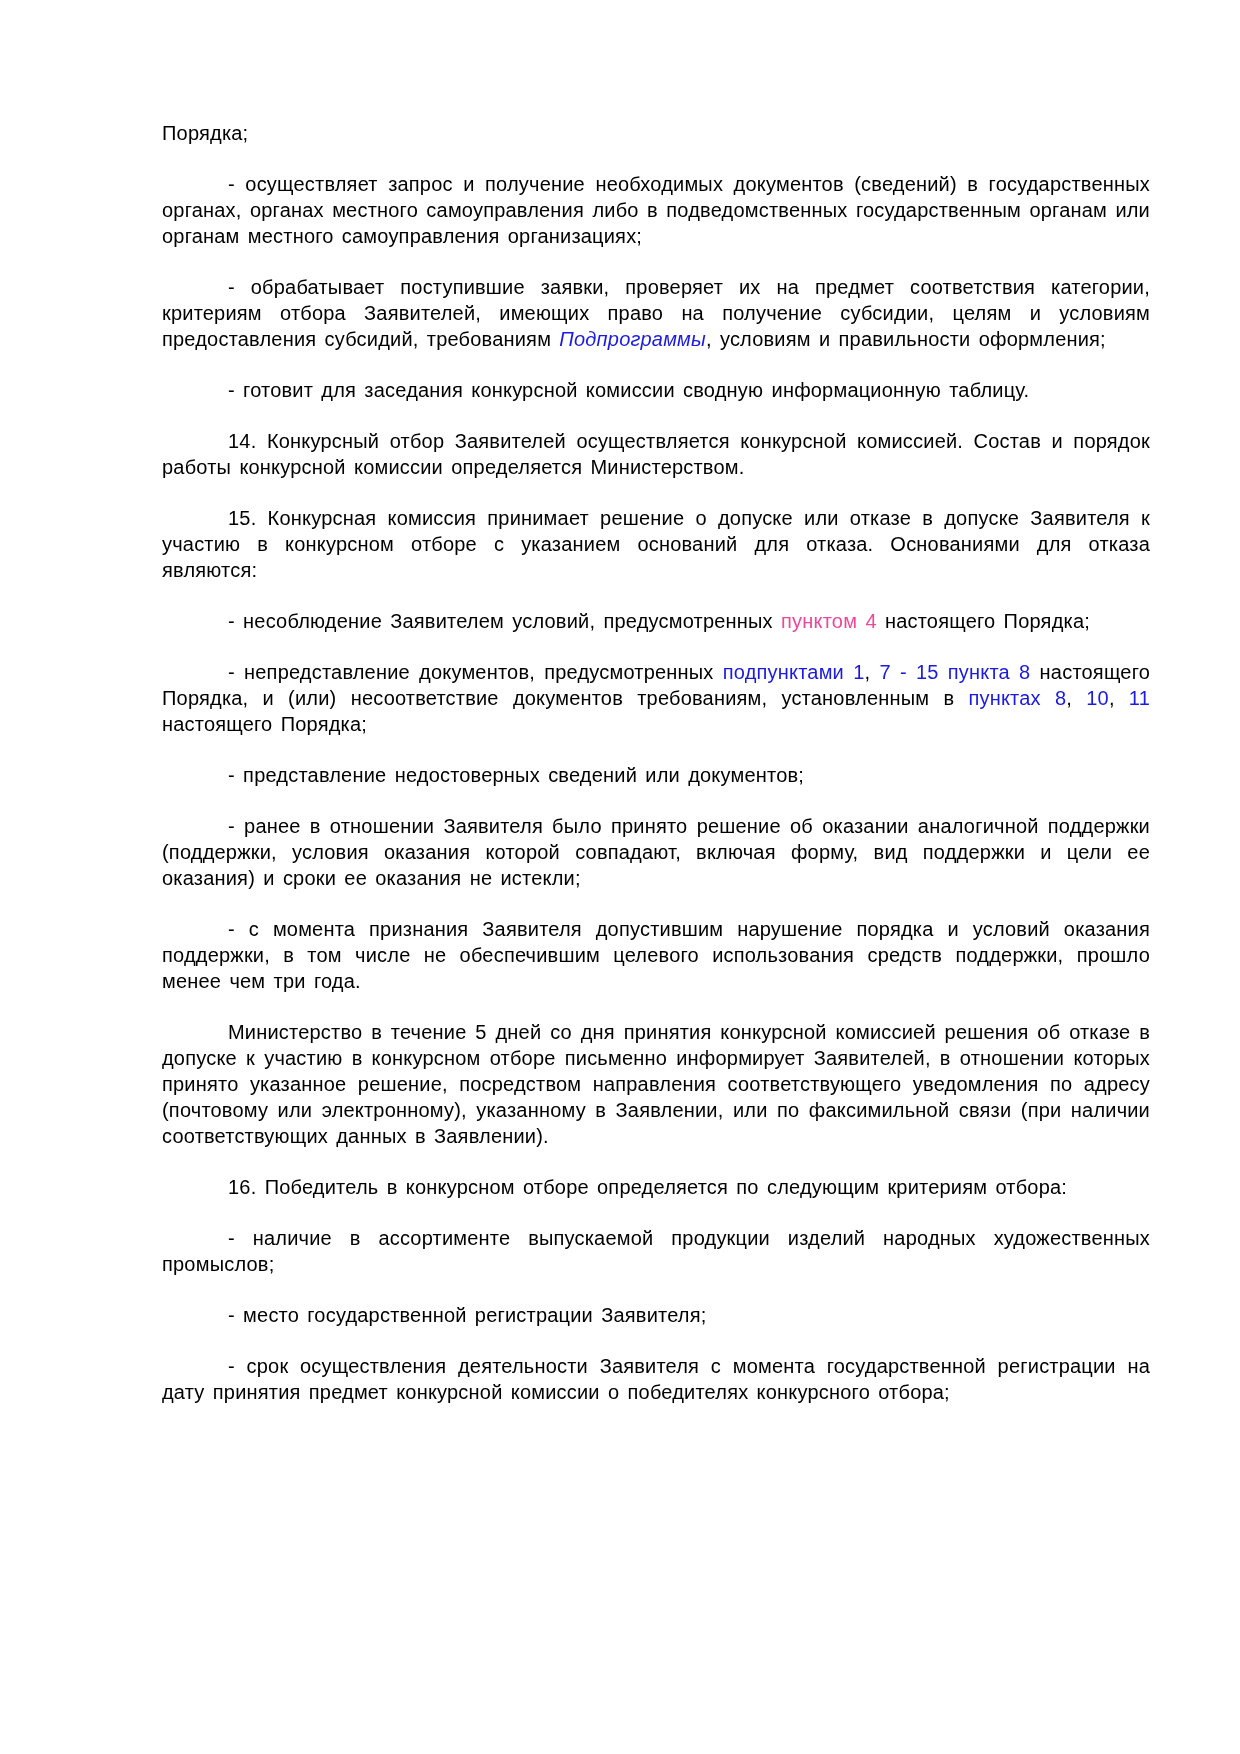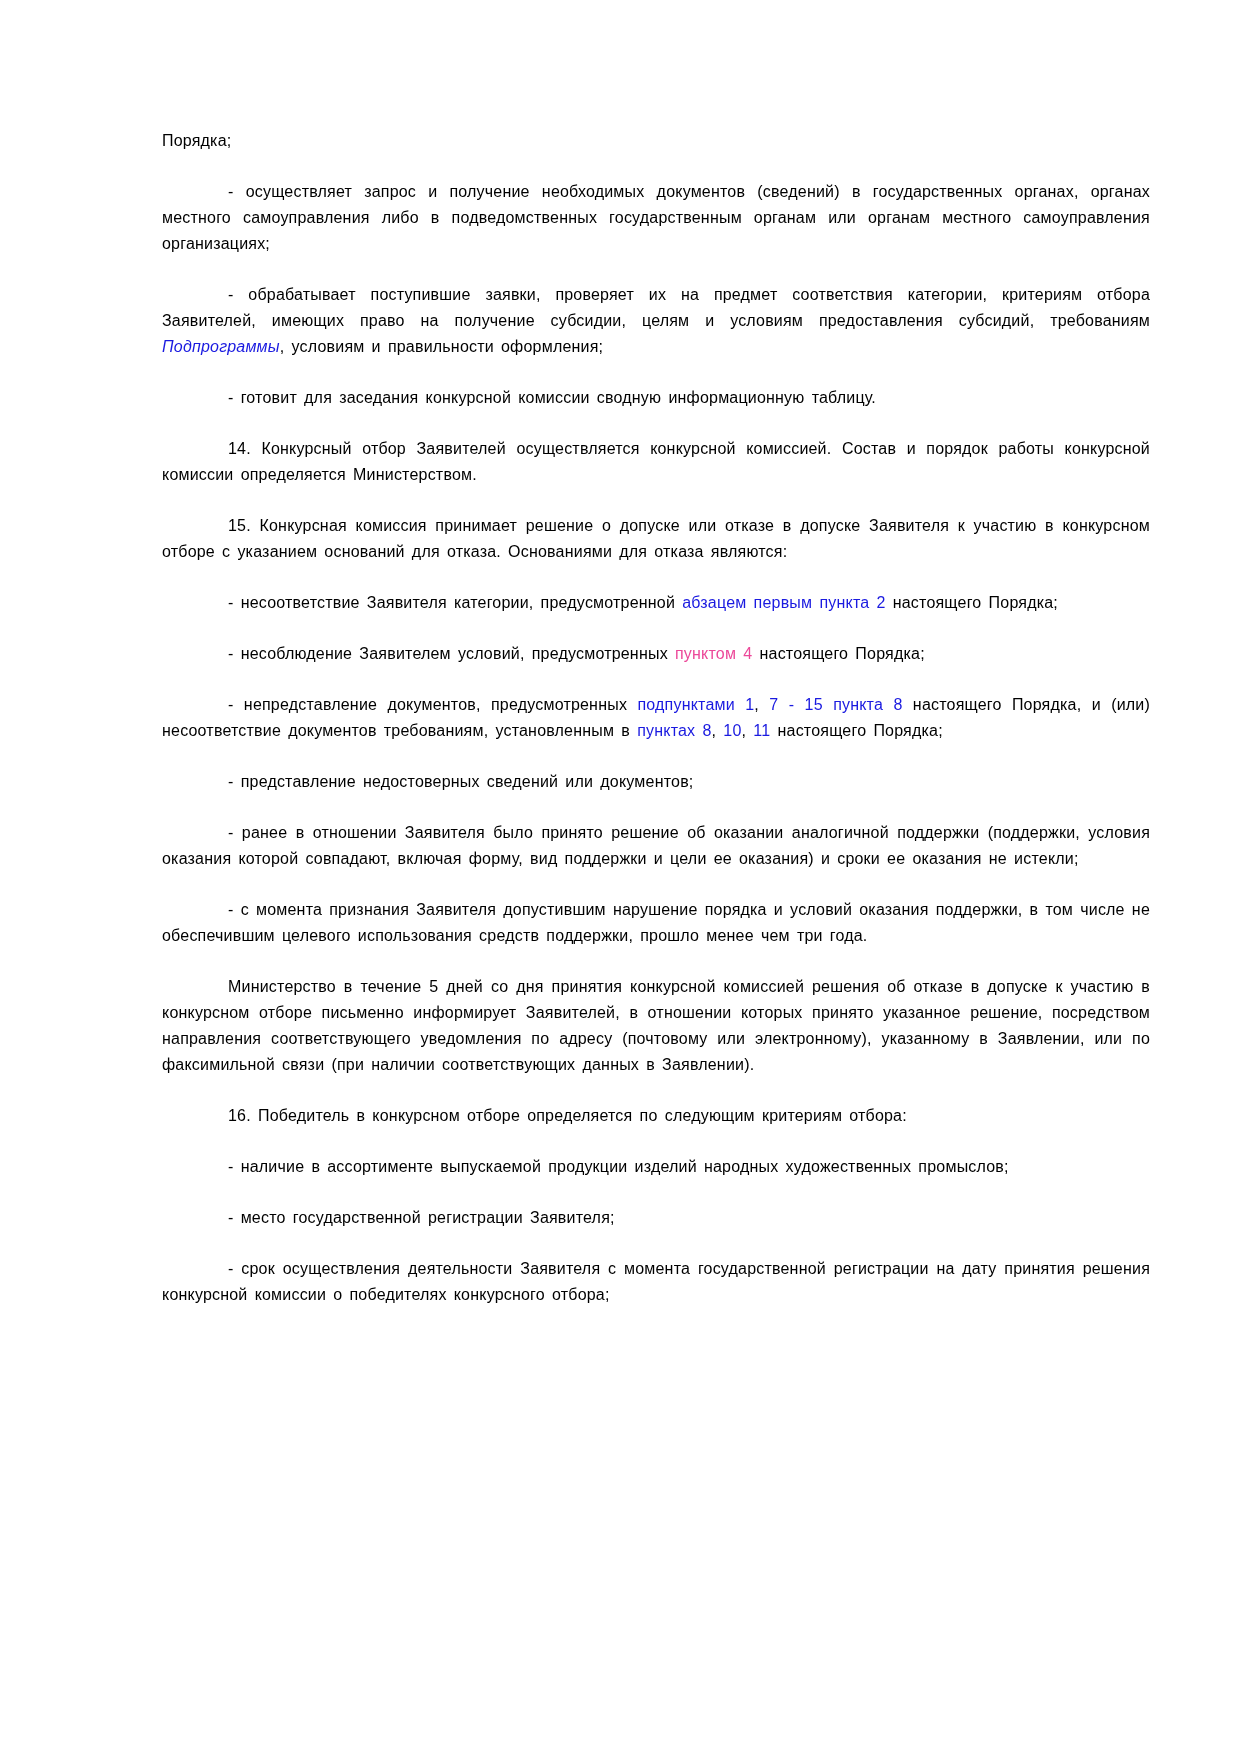--- a/index.html
+++ b/index.html
@@ -10,23 +10,23 @@
     width: 1240px;
     height: 1754px;
     background: #ffffff;
     position: relative;
     font-family: "Liberation Sans", "DejaVu Sans", sans-serif;
     overflow: hidden;
   }
   .doc-body {
     position: absolute;
     left: 162px;
-    top: 128px;
+    top: 120px;
     width: 988px;
-    font-size: 16px;
+    font-size: 20px;
     line-height: 26px;
     color: #000000;
     text-align: justify;
     letter-spacing: 0.2px;
     word-spacing: 2.5px;
   }
   .doc-body p {
     margin: 25px 0 0 0;
     text-indent: 66px;
   }
@@ -46,25 +46,24 @@
 <body>
 
 <main>
   <div class="doc-body" id="doc-body" style="color: rgb(0, 0, 0);">
       <p class="continuation"><span>Порядка;</span></p>
       <p><span>- осуществляет запрос и получение необходимых документов (сведений) в государственных органах, органах местного самоуправления либо в подведомственных государственным органам или органам местного самоуправления организациях;</span></p>
       <p><span>- обрабатывает поступившие заявки, проверяет их на предмет соответствия категории, критериям отбора Заявителей, имеющих право на получение субсидии, целям и условиям предоставления субсидий, требованиям </span><a class="doc-link" style="color: rgb(26, 26, 224); font-style: italic;">Подпрограммы</a><span>, условиям и правильности оформления;</span></p>
       <p><span>- готовит для заседания конкурсной комиссии сводную информационную таблицу.</span></p>
       <p><span>14. Конкурсный отбор Заявителей осуществляется конкурсной комиссией. Состав и порядок работы конкурсной комиссии определяется Министерством.</span></p>
       <p><span>15. Конкурсная комиссия принимает решение о допуске или отказе в допуске Заявителя к участию в конкурсном отборе с указанием оснований для отказа. Основаниями для отказа являются:</span></p>
-      <p><span>- несоответствие Заявителя категории, предусмотренной </span><a class="doc-link" style="color: rgb(26, 26, 224);">абзацем первым пункта 2</a><span> настоящего Порядка;</span></p>
       <p><span>- несоблюдение Заявителем условий, предусмотренных </span><a class="doc-link" style="color: #ec4899;">пунктом 4</a><span> настоящего Порядка;</span></p>
       <p><span>- непредставление документов, предусмотренных </span><a class="doc-link" style="color: rgb(26, 26, 224);">подпунктами 1</a><span>, </span><a class="doc-link" style="color: rgb(26, 26, 224);">7 - 15 пункта 8</a><span> настоящего Порядка, и (или) несоответствие документов требованиям, установленным в </span><a class="doc-link" style="color: rgb(26, 26, 224);">пунктах 8</a><span>, </span><a class="doc-link" style="color: rgb(26, 26, 224);">10</a><span>, </span><a class="doc-link" style="color: rgb(26, 26, 224);">11</a><span> настоящего Порядка;</span></p>
       <p><span>- представление недостоверных сведений или документов;</span></p>
       <p><span>- ранее в отношении Заявителя было принято решение об оказании аналогичной поддержки (поддержки, условия оказания которой совпадают, включая форму, вид поддержки и цели ее оказания) и сроки ее оказания не истекли;</span></p>
       <p><span>- с момента признания Заявителя допустившим нарушение порядка и условий оказания поддержки, в том числе не обеспечившим целевого использования средств поддержки, прошло менее чем три года.</span></p>
       <p><span>Министерство в течение 5 дней со дня принятия конкурсной комиссией решения об отказе в допуске к участию в конкурсном отборе письменно информирует Заявителей, в отношении которых принято указанное решение, посредством направления соответствующего уведомления по адресу (почтовому или электронному), указанному в Заявлении, или по факсимильной связи (при наличии соответствующих данных в Заявлении).</span></p>
       <p><span>16. Победитель в конкурсном отборе определяется по следующим критериям отбора:</span></p>
       <p><span>- наличие в ассортименте выпускаемой продукции изделий народных художественных промыслов;</span></p>
       <p><span>- место государственной регистрации Заявителя;</span></p>
-      <p><span>- срок осуществления деятельности Заявителя с момента государственной регистрации на дату принятия решения конкурсной комиссии о победителях конкурсного отбора;</span></p>
+      <p><span>- срок осуществления деятельности Заявителя с момента государственной регистрации на дату принятия предмет конкурсной комиссии о победителях конкурсного отбора;</span></p>
     </div>
 </main>
 
 </body></html>

